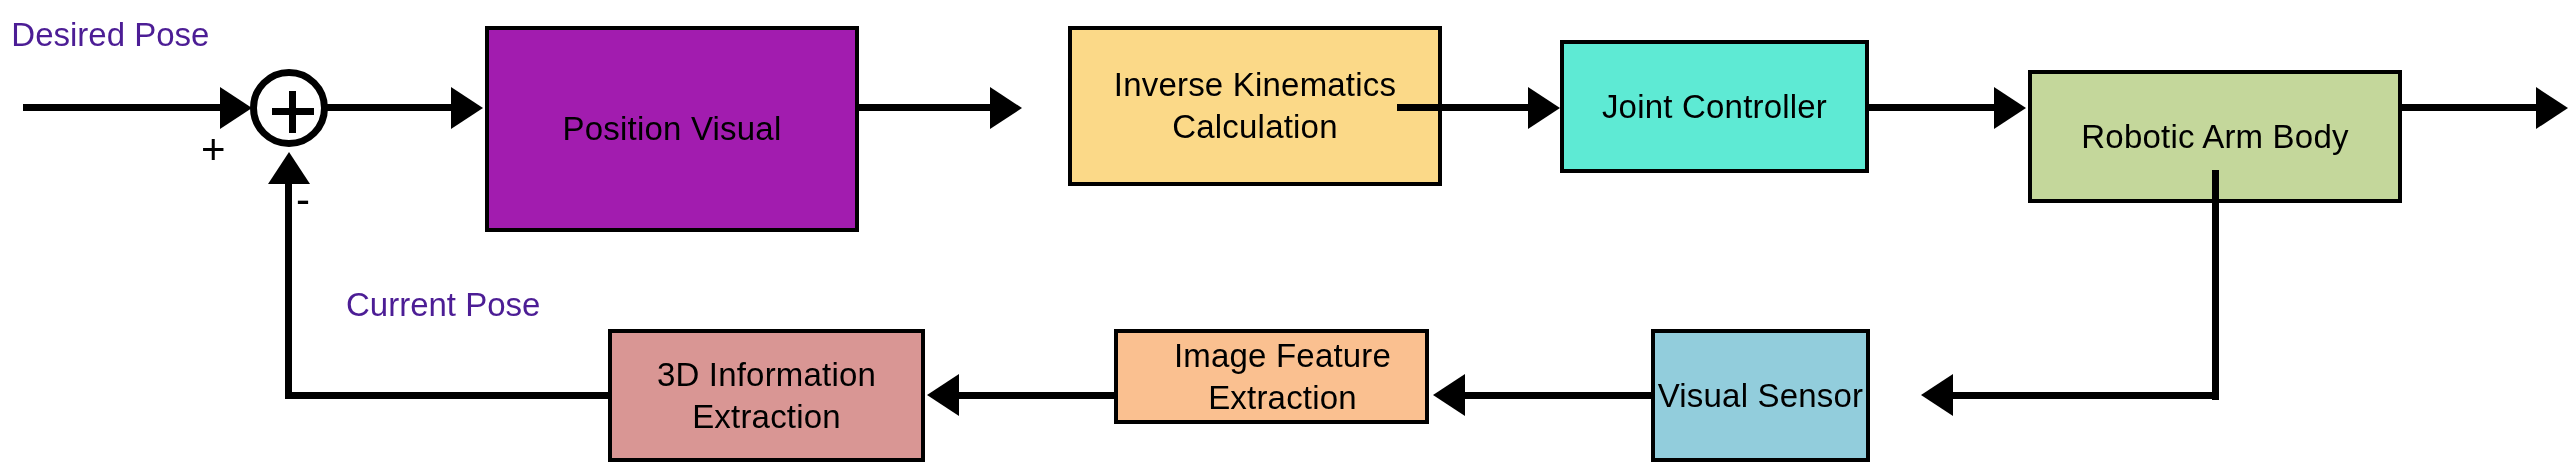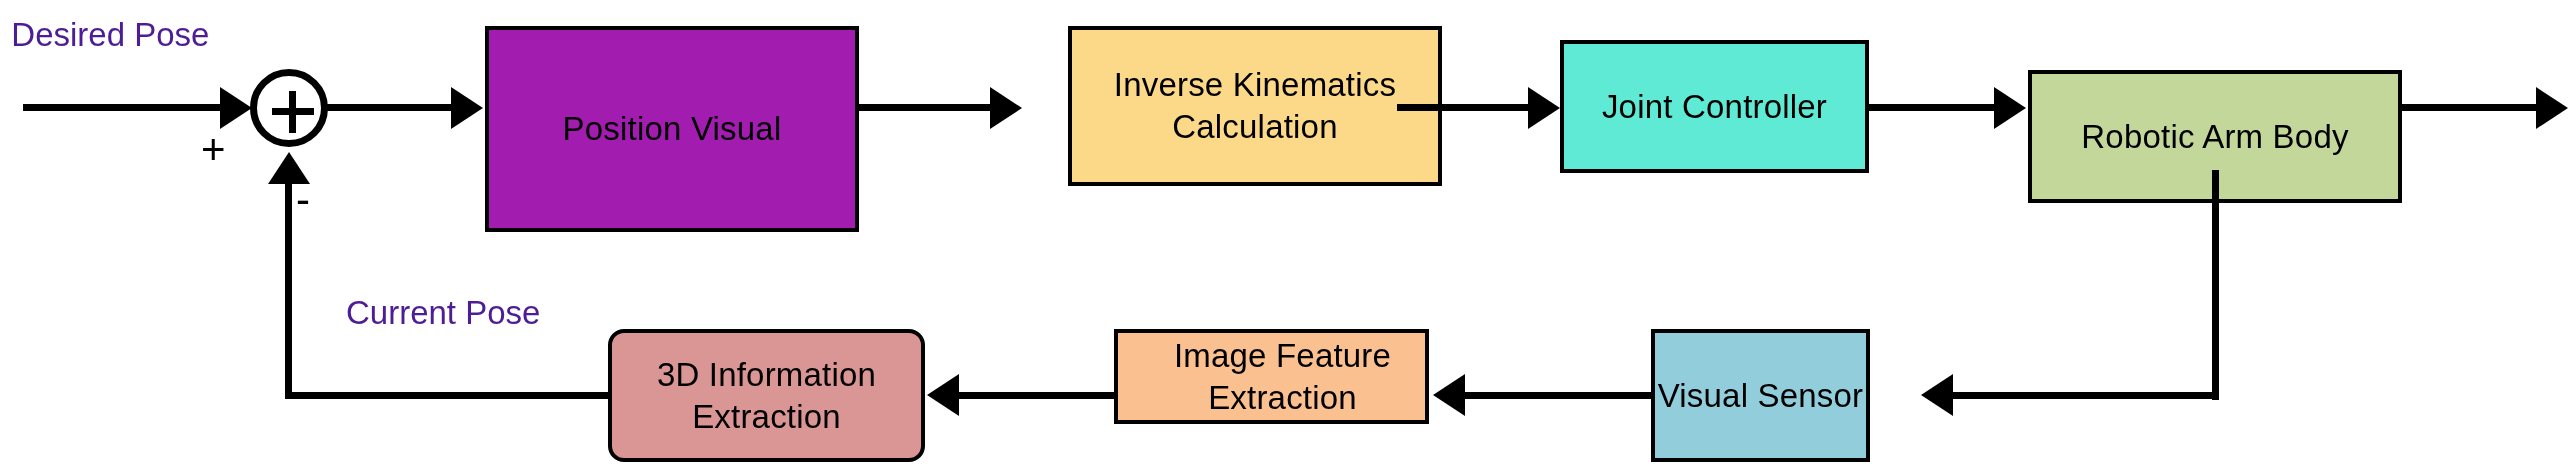--- a/index.html
+++ b/index.html
@@ -105,27 +105,27 @@
   <div class="blk" style="left:1114px;top:329px;width:315px;height:95px;background:#FAC090;padding-left:22px;">
     <div>
       <div>Image Feature</div>
       <div>Extraction</div>
     </div>
   </div>
 
   <div class="hline" style="left:959px;top:392px;width:158px;"></div>
   <div class="arrowL" style="left:927px;top:374px;"></div>
 
-  <div class="blk" style="left:608px;top:329px;width:317px;height:133px;background:#D99694;border-radius:16px;">
+  <div class="blk" style="left:608px;top:329px;width:317px;height:133px;background:#D99694;">
     <div>
       <div>3D Information</div>
       <div>Extraction</div>
     </div>
   </div>
 
   <div class="hline" style="left:285px;top:392px;width:327px;"></div>
   <div class="vline" style="left:285px;top:184px;height:212px;"></div>
   <div class="arrowU" style="left:268px;top:152px;"></div>
 
-  <div class="lbl" style="left:346px;top:288px;margin-top:8px;">Current Pose</div>
+  <div class="lbl" style="left:346px;top:288px;">Current Pose</div>
 
 </div>
 
 
 </body></html>

